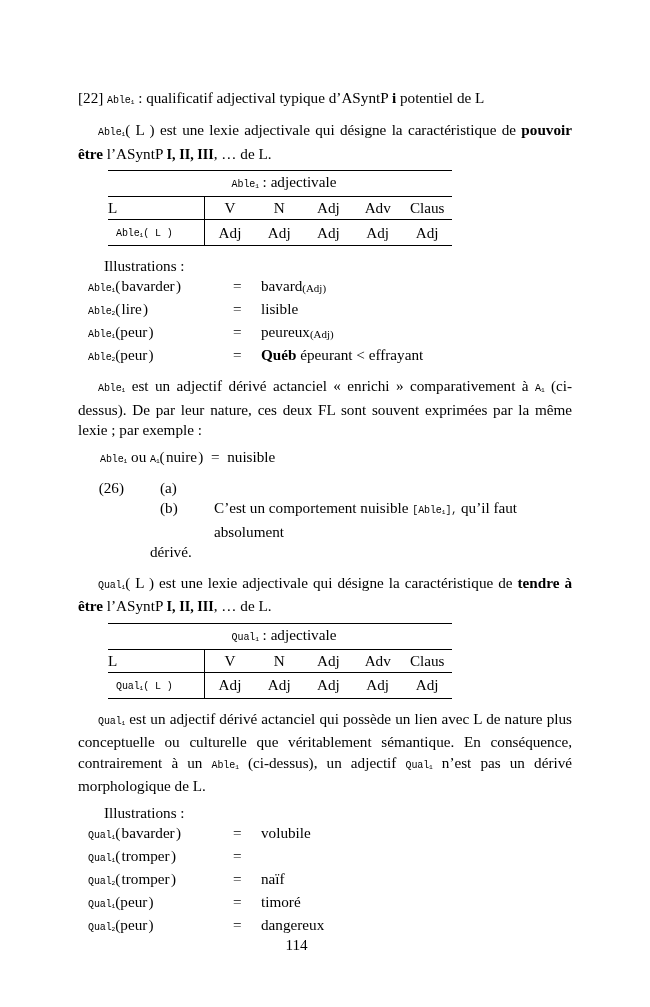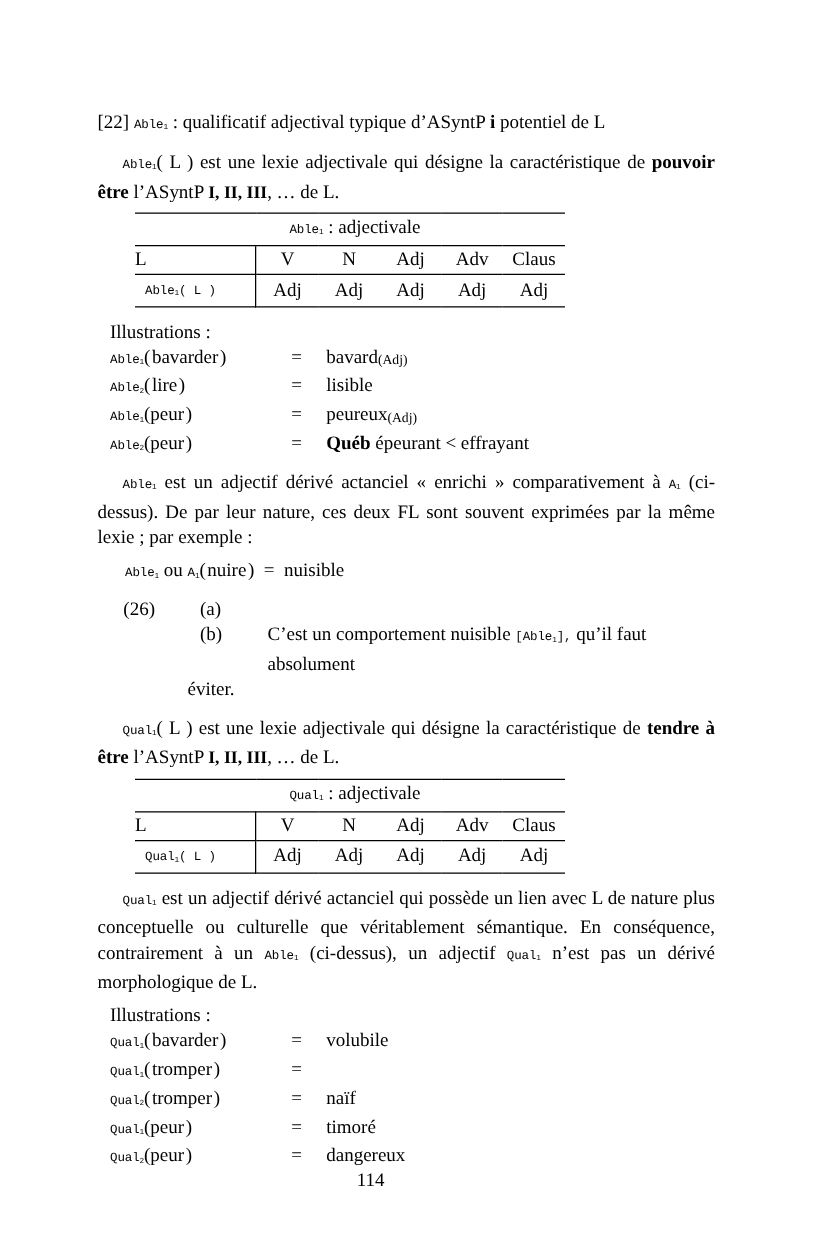--- a/index.html
+++ b/index.html
@@ -104,21 +104,21 @@
     text-align: left;
   }
 
   
   .illus-block {
     margin: 2px 0 8px 4px;
     font-size: 15.2px;
   }
   .illus-title {
     line-height: 20px;
-    margin-left: 6px;
+    margin-left: 22px;
   }
   .illus-row {
     display: flex;
     line-height: 20px;
     margin-left: 6px;
   }
   .ic-lhs { width: 145px; }
   .ic-eq  { width: 28px; text-align: left; }
   .ic-rhs { flex: 1; }
 
@@ -240,21 +240,21 @@
   <div class="ex-block">
     <div class="ex-row">
       <div class="ex-num">(26)</div>
       <div class="ex-let">(a)</div>
     </div>
     <div class="ex-row">
       <div class="ex-num"></div>
       <div class="ex-let">(b)</div>
       <div class="ex-txt"><span class="it">C’est un comportement nuisible </span><span class="mono"><span>[Able</span><sub>1</sub><span>],</span></span><span class="it"> qu’il faut absolument</span></div>
     </div>
-    <div class="ex-cont it">éviter.</div>
+    <div class="ex-cont it">dérivé.</div>
   </div>
 
 
   <p class="para"><span class="mono"><span>Qual</span><sub>1</sub></span><span>( L ) est une lexie adjectivale qui désigne la caractéristique de </span><span class="bd">tendre à être</span><span> l’ASyntP </span><span class="sc">I, II, III</span><span>, … de L.</span></p>
 
   <table class="fl-table">
     <tbody>
           <tr class="cap-row">
       <td colspan="6"><span class="mono"><span>Qual</span><sub>1</sub></span><span> : adjectivale</span></td>
     </tr>

